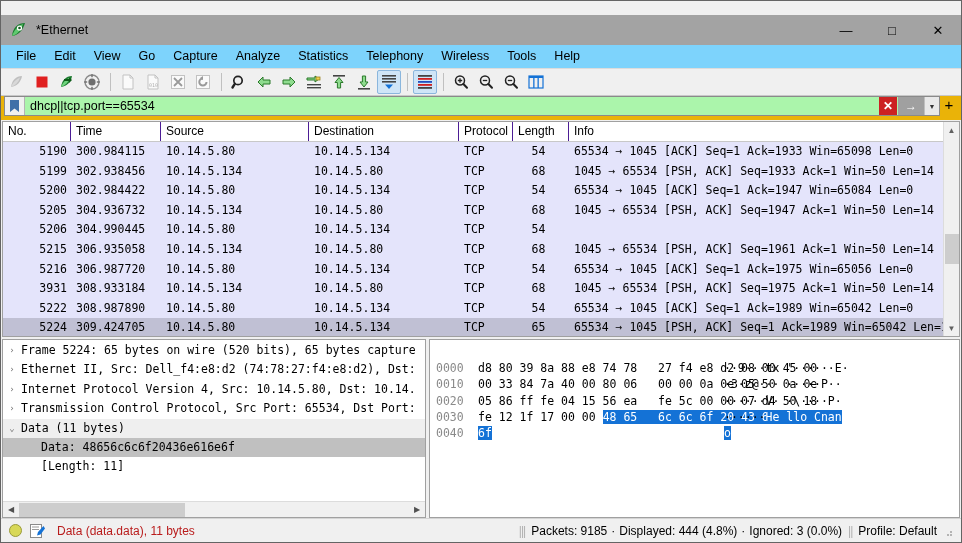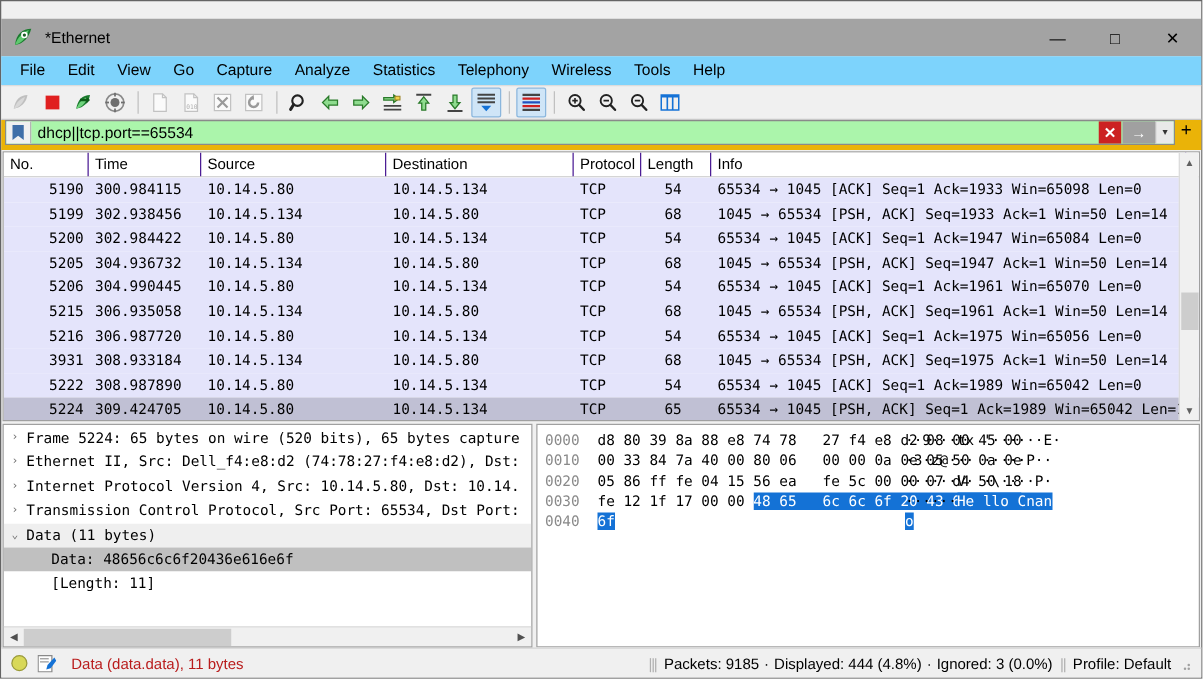--- a/index.html
+++ b/index.html
@@ -293,20 +293,21 @@
     overflow: hidden;
   }
   .bytes-body {
     flex: 1 1 auto;
     font-family: "DejaVu Sans Mono", "Liberation Mono", monospace;
     font-size: 11.5px;
     padding: 4px 0 0 6px;
     overflow: hidden;
     white-space: pre;
     line-height: 16.3px;
+    margin-top: 16px;
   }
   .hx-line { display: flex; white-space: pre; }
   .hx-off { color: #8a8a8a; width: 42px; flex: 0 0 42px; }
   .hx-hex { width: 246px; flex: 0 0 246px; color: #000; }
   .hx-asc { color: #000; text-align: center; }
   .hl { background: #1472d6; color: #fff; }
 
   
   .statusbar {
     height: 24px;
@@ -574,21 +575,20 @@
           <div class="c col-len len">68</div>
           <div class="c col-info">1045 → 65534 [PSH, ACK] Seq=1947 Ack=1 Win=50 Len=14</div>
         </div>
         <div class="pl-row">
           <div class="c col-no num">5206</div>
           <div class="c col-time">304.990445</div>
           <div class="c col-src">10.14.5.80</div>
           <div class="c col-dst">10.14.5.134</div>
           <div class="c col-proto">TCP</div>
           <div class="c col-len len">54</div>
-          <div class="c col-info">65534 → 1045 [ACK] Seq=1 Ack=1961 Win=65070 Len=0</div>
         </div>
         <div class="pl-row">
           <div class="c col-no num">5215</div>
           <div class="c col-time">306.935058</div>
           <div class="c col-src">10.14.5.134</div>
           <div class="c col-dst">10.14.5.80</div>
           <div class="c col-proto">TCP</div>
           <div class="c col-len len">68</div>
           <div class="c col-info">1045 → 65534 [PSH, ACK] Seq=1961 Ack=1 Win=50 Len=14</div>
         </div>

